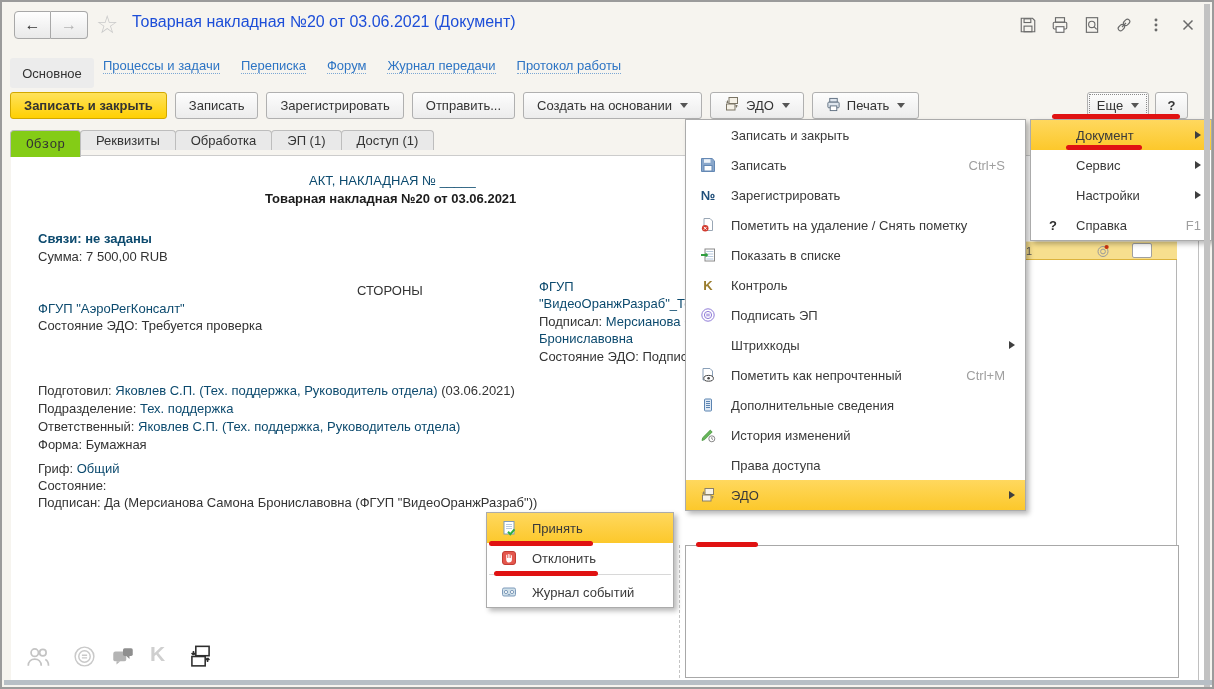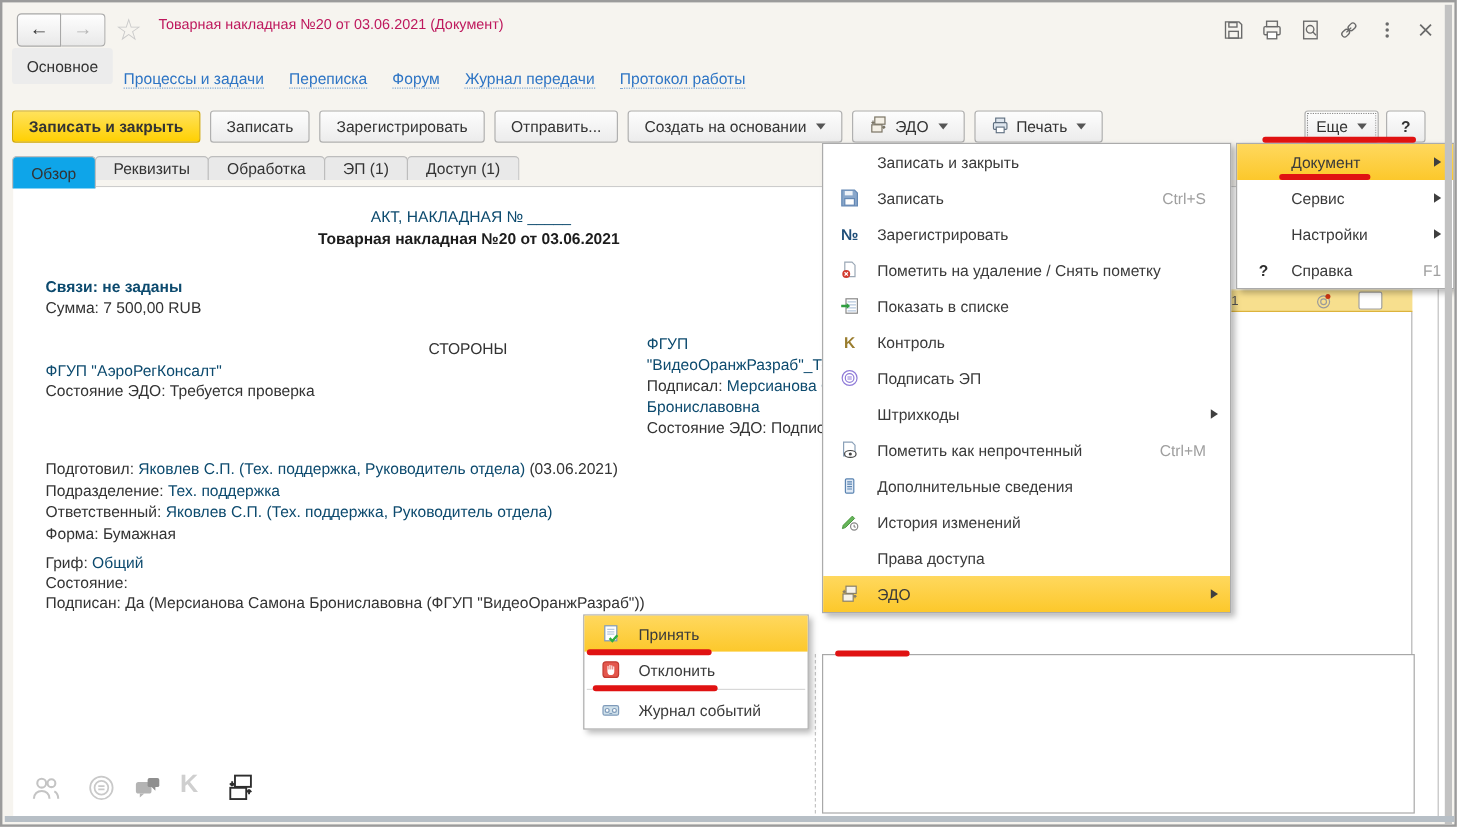--- a/index.html
+++ b/index.html
@@ -10,44 +10,44 @@
   .link { color:#0c4a6e; cursor:pointer; }
   .navlink { color:#2d74c4; border-bottom:1px dotted #7ba7d4; cursor:pointer; }
 
   
   .navgroup { left:12px; top:9px; display:flex; }
   .navbtn { width:37px; height:28px; border:1px solid #a8a8a8; background:linear-gradient(#fefefe,#e9e9e9);
             display:flex; align-items:center; justify-content:center; font-size:16px; }
   .navbtn.first { border-radius:4px 0 0 4px; }
   .navbtn.last  { border-radius:0 4px 4px 0; border-left:none; color:#b3b3b3; }
   .star { left:94px; top:8px; font-size:25px; color:#c9c9c9; }
-  .wtitle { left:130px; top:11px; font-size:12px; color:#be185d; white-space:nowrap; }
+  .wtitle { left:130px; top:11px; font-size:16px; color:#1d4ed8; white-space:nowrap; }
   .hicons { right:14px; top:13px; display:flex; gap:11px; }
   .hicons .hi { width:21px; height:20px; display:flex; align-items:center; justify-content:center; }
 
   
-  .pill { left:8px; top:38px; width:84px; height:30px; background:#ececec; border-radius:3px;
+  .pill { left:8px; top:56px; width:84px; height:30px; background:#ececec; border-radius:3px;
           display:flex; align-items:center; justify-content:center; color:#333; }
   .navlinks { left:101px; top:56px; display:flex; gap:21px; white-space:nowrap; }
 
   
   .toolbar { left:8px; top:90px; display:flex; gap:8px; }
   .tbtn { height:27px; border:1px solid #b0b0b0; border-radius:3px; background:linear-gradient(#fdfdfd,#ececec);
           display:flex; align-items:center; gap:6px; padding:0 13px; color:#333; white-space:nowrap; }
   .tbtn.primary { background:linear-gradient(#ffe25c,#ffd002); border-color:#d2a800; font-weight:bold; }
   .caret { width:0; height:0; border-left:4px solid transparent; border-right:4px solid transparent;
            border-top:5px solid #555; margin-left:2px; }
   .btn-more { left:1085px; top:90px; width:62px; outline:1px dotted #8a8a8a; outline-offset:-3px; justify-content:center; }
   .btn-help { left:1153px; top:90px; width:33px; justify-content:center; font-weight:bold; }
 
   
   .tabstrip { left:8px; top:128px; display:flex; }
   .tab { height:20px; padding:0 15px; display:flex; align-items:center; background:#e9e9e9;
          border:1px solid #bdbdbd; border-bottom:none; border-radius:4px 4px 0 0; margin-right:-1px; color:#333; }
-  .tab.active { background:#0ea5e9; height:27px; position:relative; z-index:3; }
+  .tab.active { background:#84cc16; height:27px; position:relative; z-index:3;font-family:Liberation Mono, monospace; }
   .tabline { left:8px; width:1198px; top:153px; height:1px; background:#cccccc; }
 
   
   .content { left:9px; top:154px; width:1197px; height:529px; background:#fff; }
   .doc span { white-space:nowrap; }
   .rightcol { line-height:17.4px; }
 
   
   .ystrip { left:1020px; top:239px; width:155px; height:19px; background:#f7df8e;
             border-top:1px solid #fdf3cf; border-bottom:1px solid #dcb33c; z-index:1;

